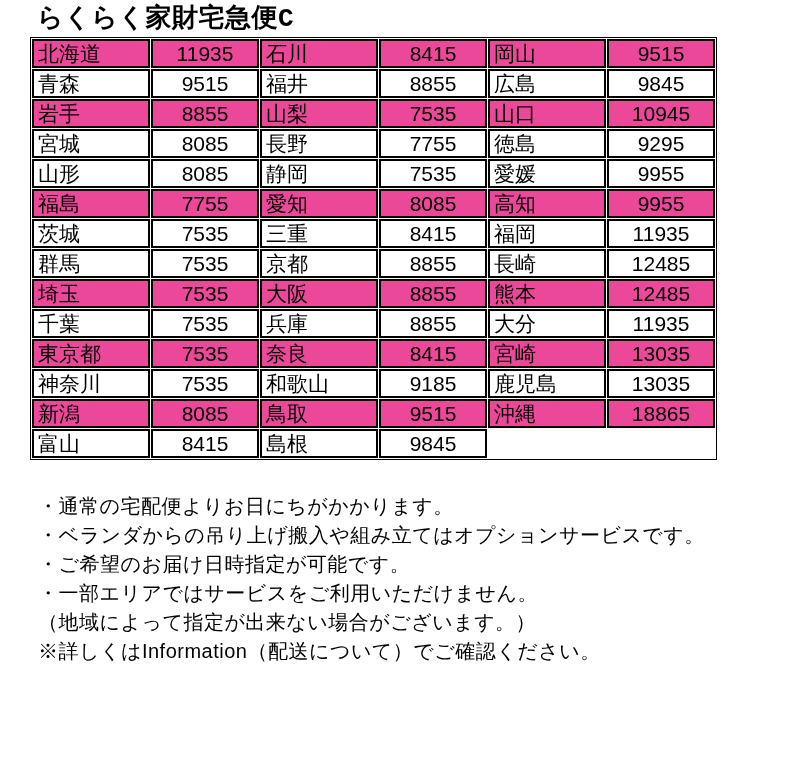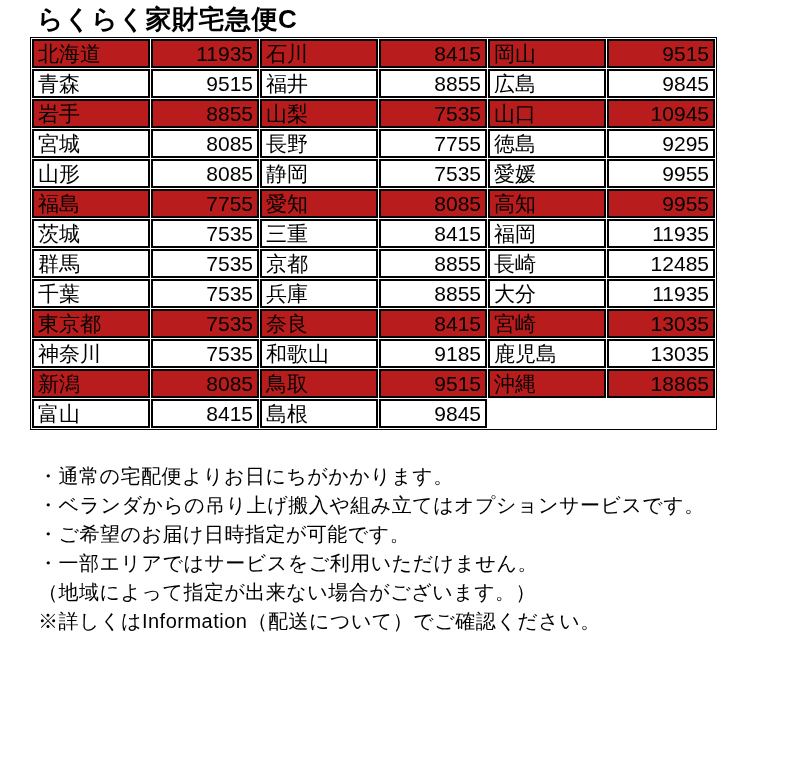--- a/index.html
+++ b/index.html
@@ -17,20 +17,21 @@
     height: 757px;
     position: relative;
   }
   .title {
     margin: 0;
     padding: 5px 8px 3px 37px;
     font-size: 26px;
     font-weight: bold;
     letter-spacing: 0.5px;
     line-height: 1.1;
+    font-family: Liberation Mono, monospace;
   }
   table.fee-table {
     margin-left: 30px;
     border-collapse: separate;
     border-spacing: 1px;
     border: 1px solid #000000;
   }
   table.fee-table td {
     border: 2px solid #000000;
     height: 25px;
@@ -39,24 +40,24 @@
     padding: 0 4px;
     white-space: nowrap;
     background: #ffffff;
   }
   table.fee-table td.name {
     width: 106px;
     text-align: left;
   }
   table.fee-table td.price {
     width: 96px;
-    text-align: right;
+    text-align: center;
   }
   table.fee-table td.shade {
-    background: #b91c1c;
+    background: #ec4899;
   }
   table.fee-table td.empty {
     border: none;
     background: transparent;
   }
   .notes {
     margin: 32px 0 0 38px;
     font-size: 20px;
     line-height: 29px;
     letter-spacing: 0.5px;
@@ -130,20 +131,28 @@
           <td class="name">福岡</td>
           <td class="price">11935</td>
         </tr>
         <tr>
           <td class="name">群馬</td>
           <td class="price">7535</td>
           <td class="name">京都</td>
           <td class="price">8855</td>
           <td class="name">長崎</td>
           <td class="price">12485</td>
+        </tr>
+        <tr>
+          <td class="name shade">埼玉</td>
+          <td class="price shade">7535</td>
+          <td class="name shade">大阪</td>
+          <td class="price shade">8855</td>
+          <td class="name shade">熊本</td>
+          <td class="price shade">12485</td>
         </tr>
         <tr>
           <td class="name">千葉</td>
           <td class="price">7535</td>
           <td class="name">兵庫</td>
           <td class="price">8855</td>
           <td class="name">大分</td>
           <td class="price">11935</td>
         </tr>
         <tr>

